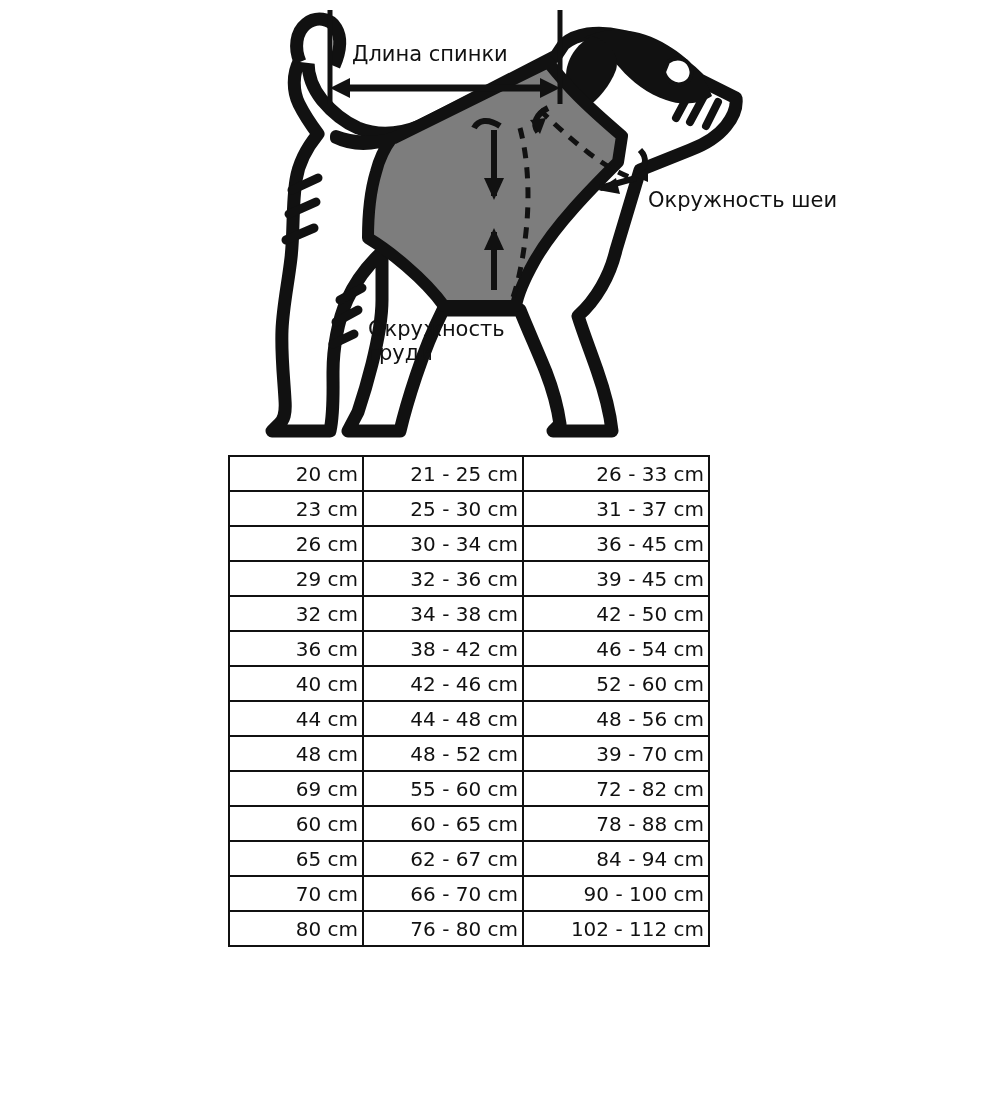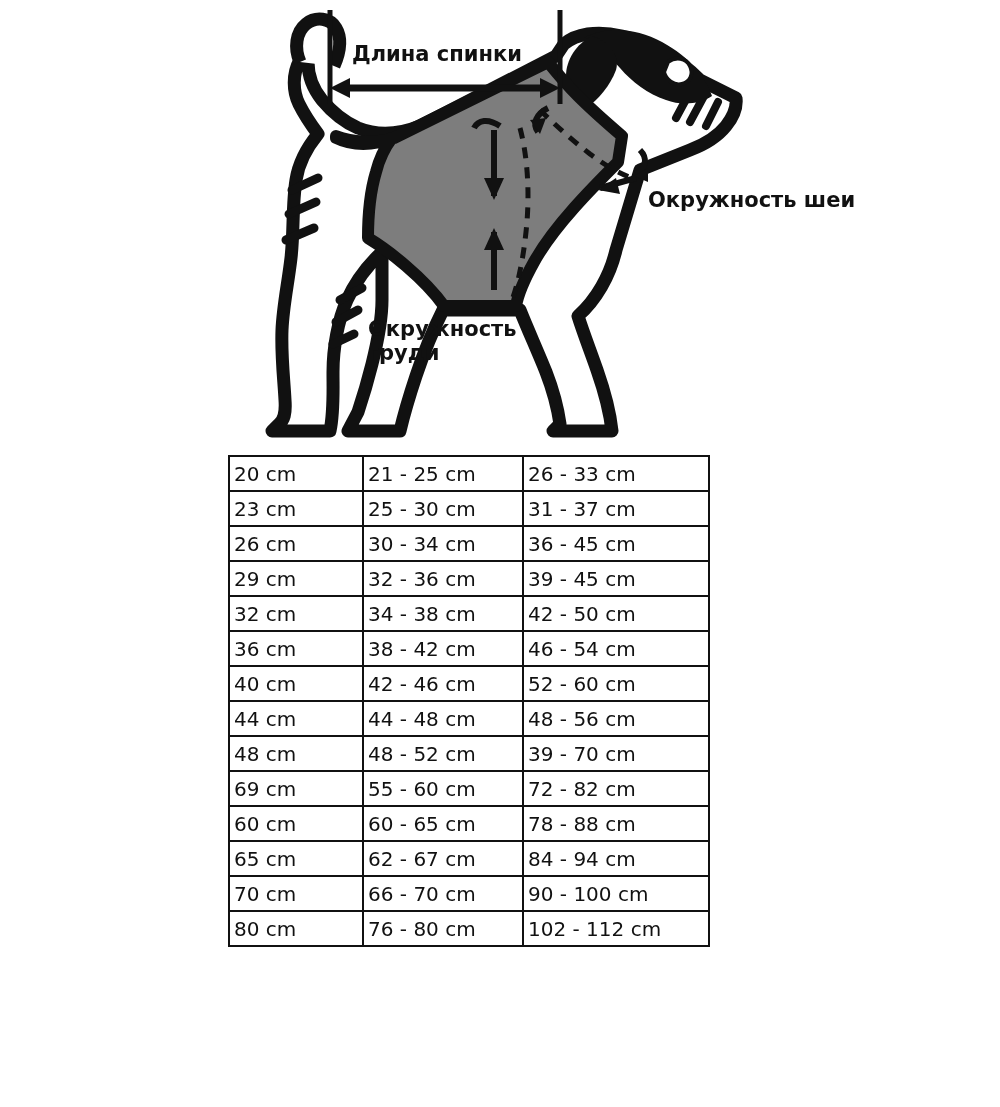--- a/index.html
+++ b/index.html
@@ -25,21 +25,21 @@
   }
 
   #dog-svg {
     position: absolute;
     left: 0;
     top: 0;
   }
 
   .callout {
     position: absolute;
-    font-weight: bold;
+    font-weight: normal;
     font-size: 21px;
     line-height: 1.15;
     color: #111111;
     white-space: pre-line;
   }
 
   #label-back-length {
     left: 352px;
     top: 42px;
   }
@@ -65,21 +65,21 @@
   table#size-table {
     border-collapse: collapse;
     table-layout: fixed;
     width: 450px;
     background: #ffffff;
   }
 
   table#size-table td {
     border: 2px solid #111111;
     height: 33px;
-    text-align: left;
+    text-align: right;
     vertical-align: middle;
     font-size: 20px;
     font-family: "DejaVu Sans", sans-serif;
     color: #111111;
     padding: 0 4px;
     white-space: nowrap;
   }
 
   table#size-table td.col-a { width: 124px; }
   table#size-table td.col-b { width: 150px; }

